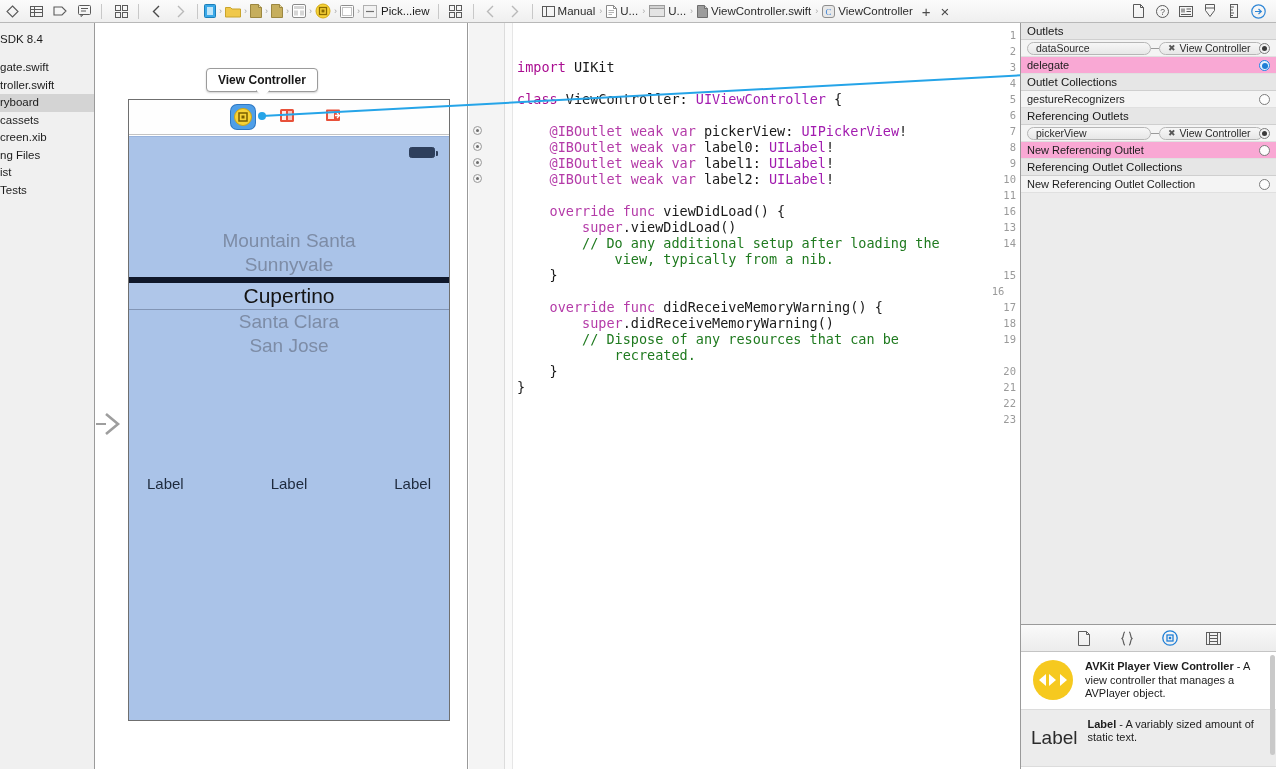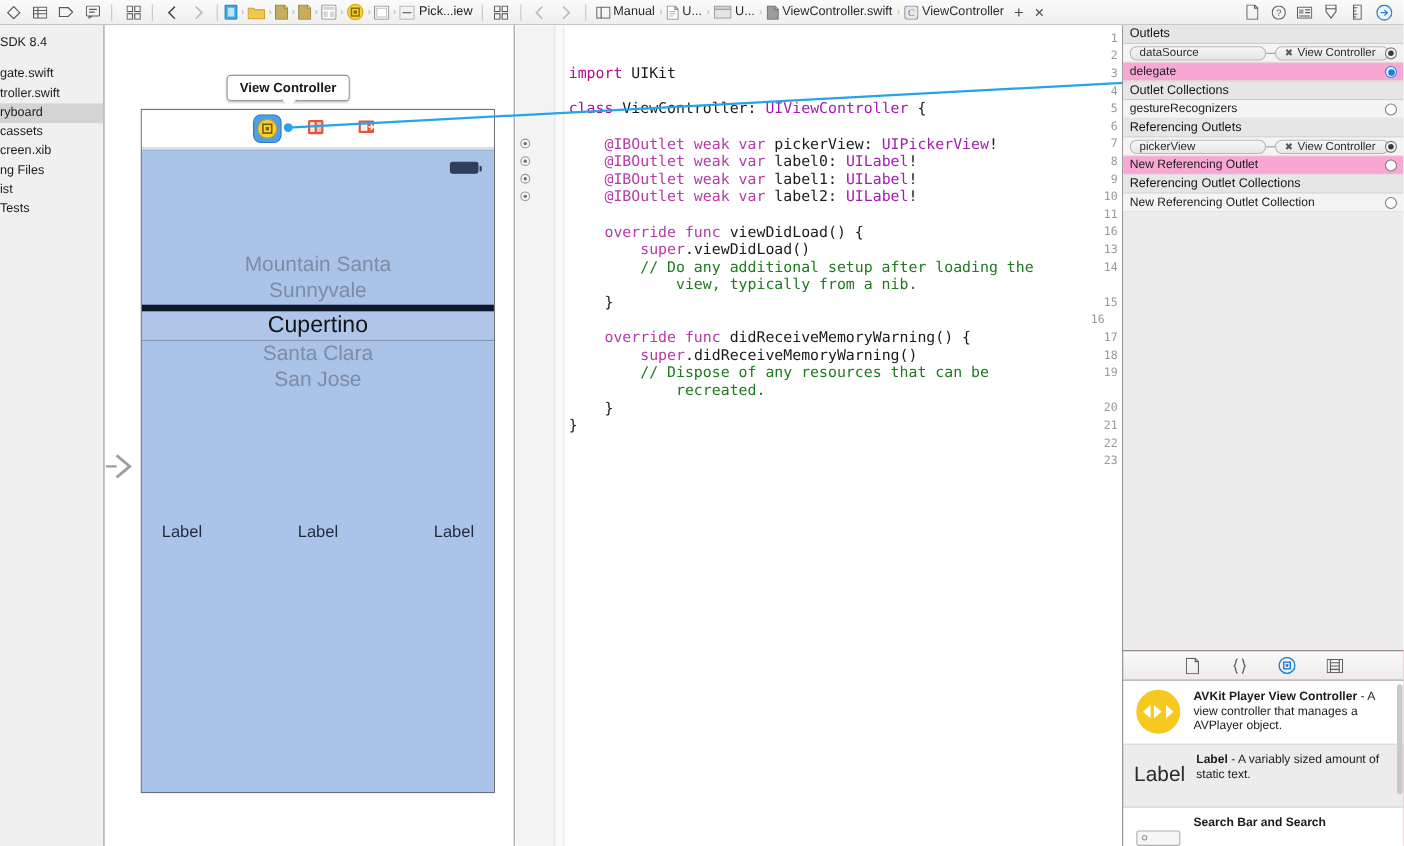--- a/index.html
+++ b/index.html
@@ -213,22 +213,22 @@
   }
   .endpoint.active { border-color: #1e88e5; background: #e8f2fd; }
   .endpoint.active:after {
     content:""; position:absolute; left:1.5px; top:1.5px; width:6px; height:6px;
     border-radius:50%; background:#1f7fd6;
   }
   .x-glyph { font-size: 9px; color: #585858; }
 
   
   .lib {
-    position: absolute; left: 0; bottom: 0; width: 255px; height: 178px;
-    background: #be185d; border-top: 1px solid #9a9a9a;
+    position: absolute; left: 0; bottom: 0; width: 255px; height: 145px;
+    background: #0f766e; border-top: 1px solid #9a9a9a;
   }
   .lib-tabs {
     height: 27px; background: linear-gradient(#fafafa,#ececec);
     border-bottom: 1px solid #c4c4c4;
     display: flex; align-items: center; justify-content: center; gap: 23px;
   }
   .lib-tab { width: 20px; height: 18px; display:flex; align-items:center; justify-content:center; color:#5e5e5e; }
   .lib-tab.active { color: #1f7fd6; }
   .lib-row {
     display: flex; align-items: flex-start; gap: 10px;

